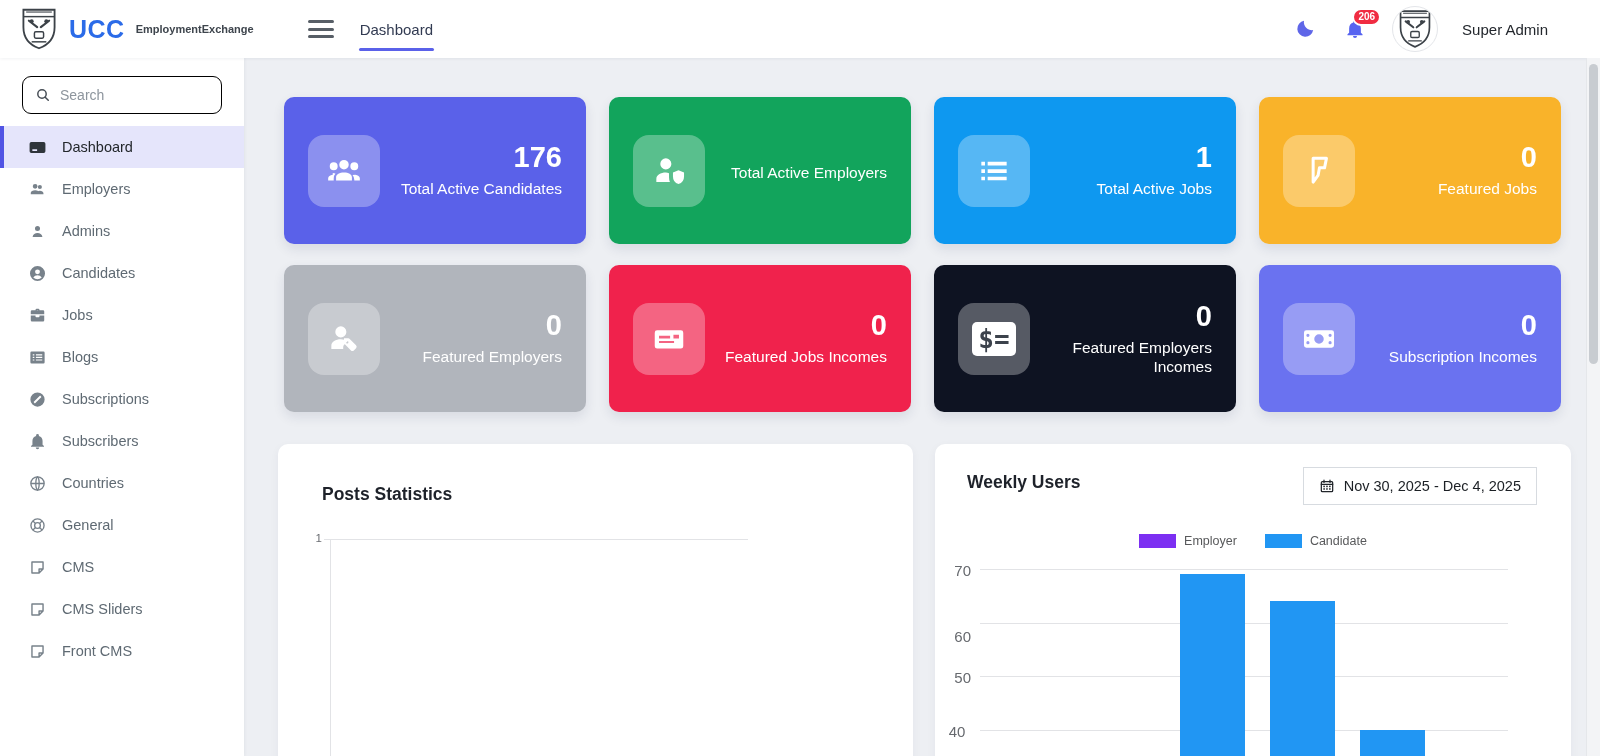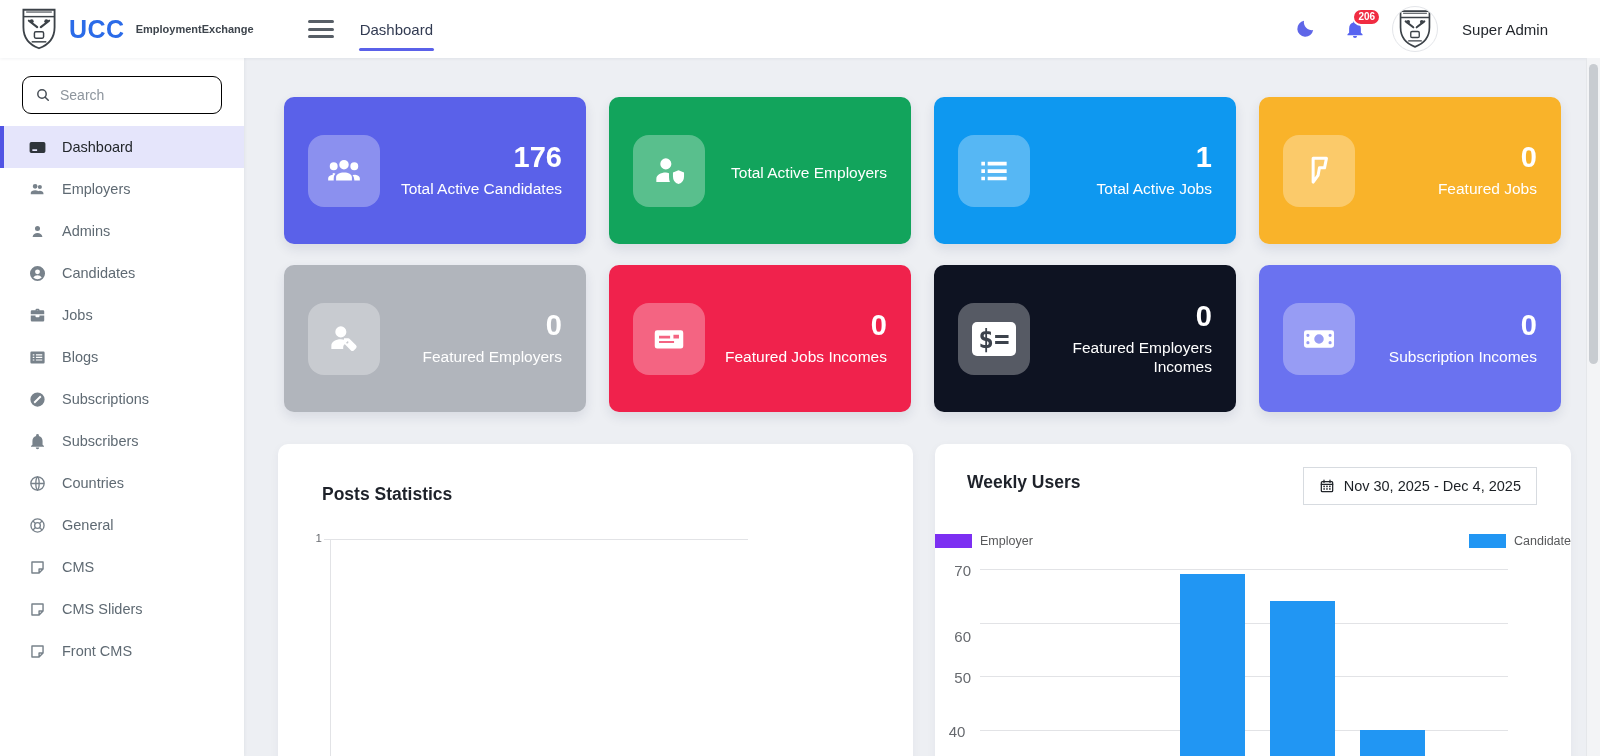--- a/index.html
+++ b/index.html
@@ -77,21 +77,21 @@
   .p-hline { position:absolute; left:46px; top:95px; width:424px; height:1px; background:#e2e3e6; }
   .p-vline { position:absolute; left:52px; top:95px; width:1px; height:337px; background:#e2e3e6; }
 
   
   #weekly-title { left:32px; top:28px; }
   .range-btn { position:absolute; right:34px; top:23px; height:38px; background:#fff;
     border:1px solid #d7dbe0; border-radius:0; display:flex; align-items:center; gap:9px;
     padding:0 15px; font-size:14.5px; color:#1c2025; cursor:pointer;
     font-family:"Liberation Sans", sans-serif; }
   .range-btn svg { width:16px; height:16px; }
-  .w-legend { position:absolute; top:90px; left:0; right:0; display:flex; justify-content:space-between;
+  .w-legend { position:absolute; top:90px; left:0; right:0; display:flex; justify-content:center;
     gap:28px; }
   .legend-item { display:flex; align-items:center; gap:8px; cursor:pointer; }
   .legend-swatch { width:37px; height:14px; }
   .legend-label { font-size:12.5px; color:#58595b; }
   .w-plot { position:absolute; left:8px; top:118px; width:595px; height:300px; }
   .w-grid { position:absolute; left:37px; width:528px; height:1px; background:#e2e3e6; }
   .w-ticklabel { position:absolute; left:0; width:28px; text-align:right; font-size:15px; color:#66696e; }
   .w-bar { position:absolute; width:65px; }
 
   

